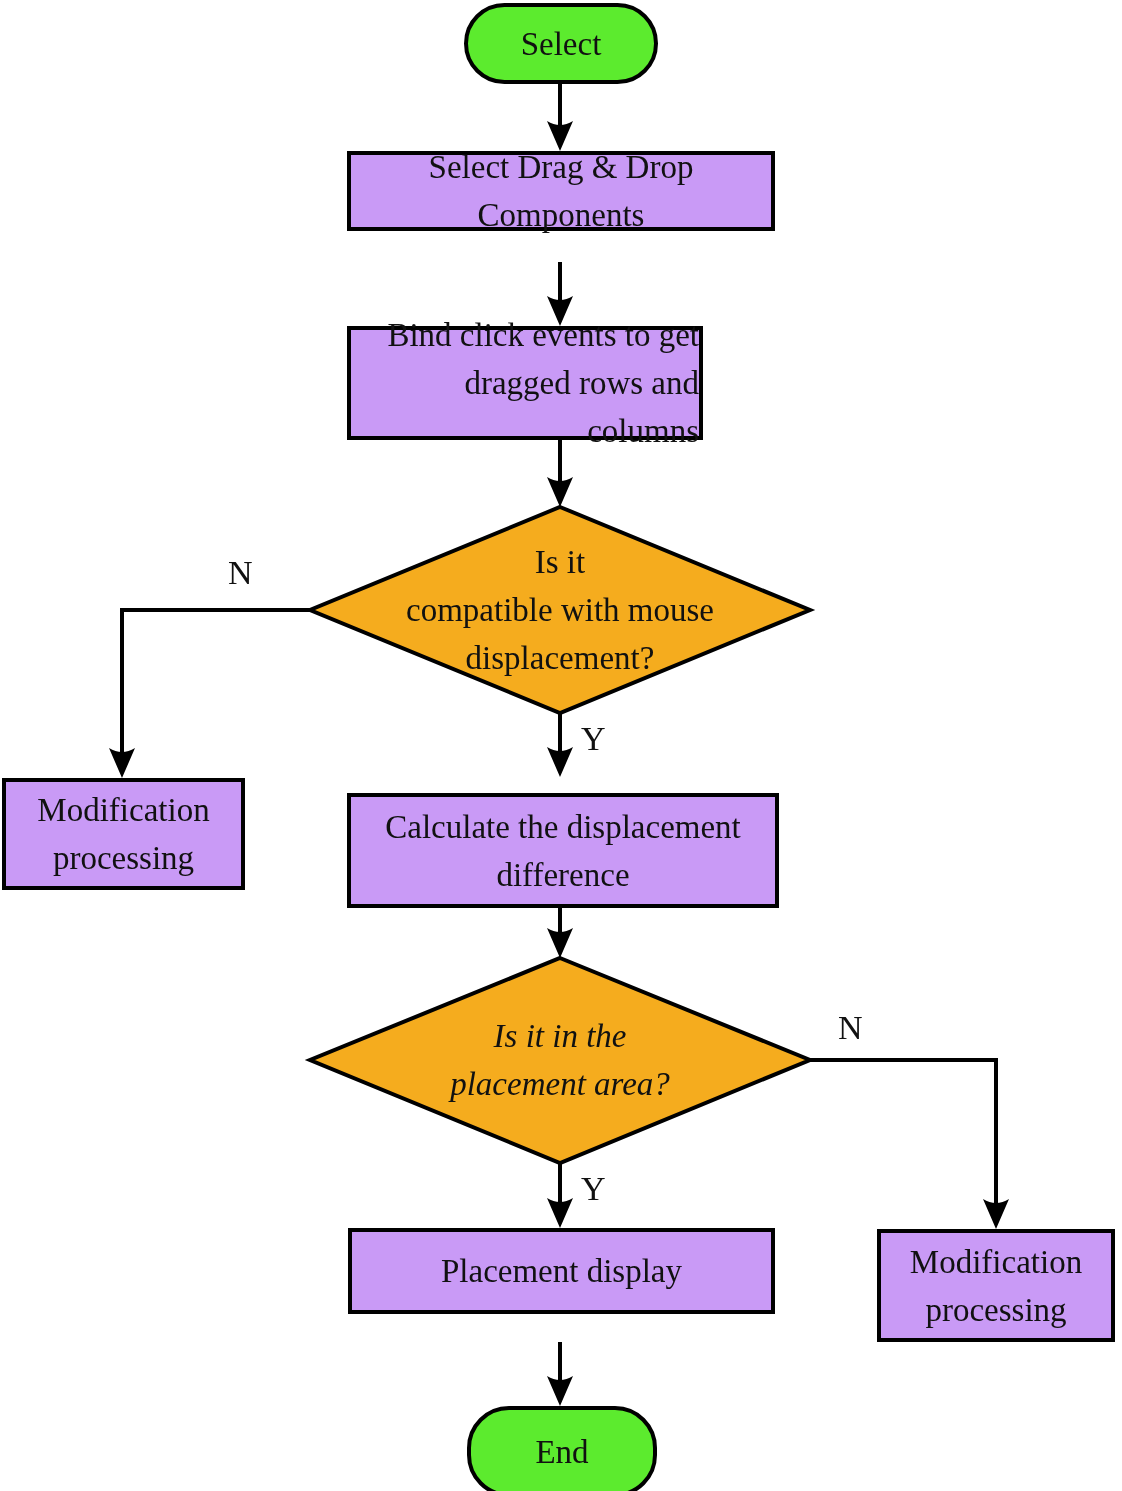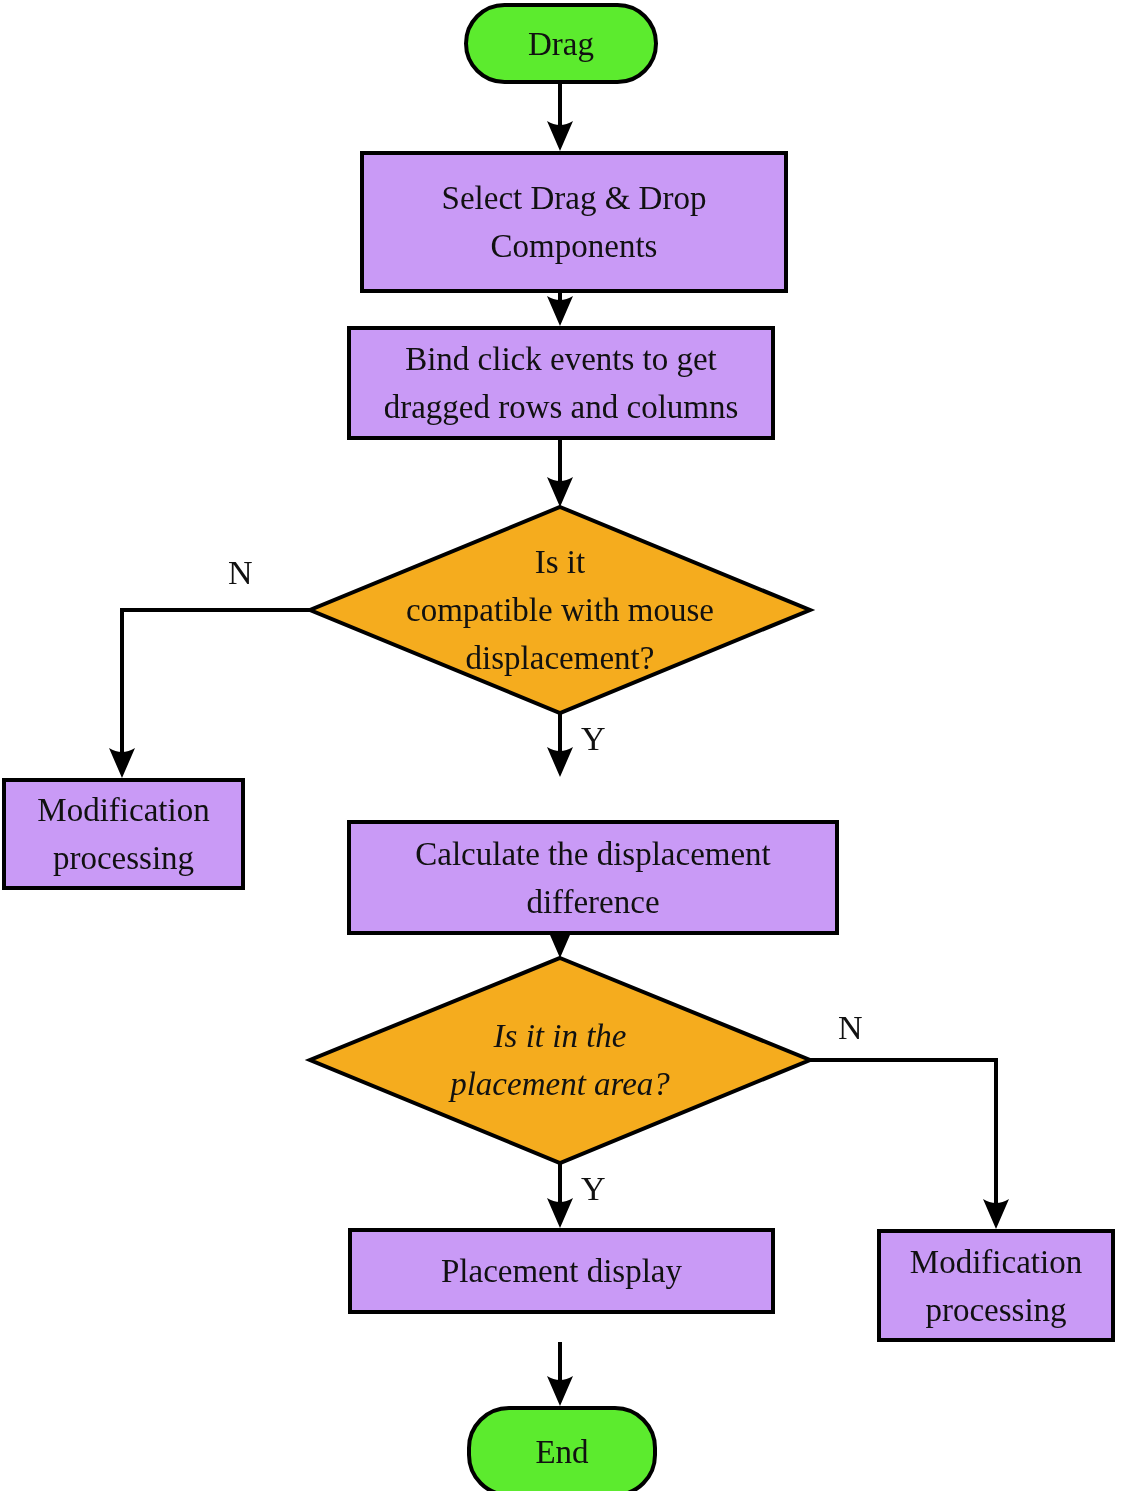--- a/index.html
+++ b/index.html
@@ -99,49 +99,49 @@
     <path class="arrowhead" d="M560,1228 L547,1198 Q560,1206 573,1198 Z"></path>
 
     <polyline class="edge" points="560,1342 560,1401"></polyline>
     <path class="arrowhead" d="M560,1406 L547,1376 Q560,1384 573,1376 Z"></path>
 
     <polygon class="decision-shape" points="560,507 810,610 560,713 310,610"></polygon>
     <polygon class="decision-shape" points="560,958 810,1060 560,1163 310,1060"></polygon>
   </svg>
 
   <div class="node terminal" style="left:464px; top:3px; width:194px; height:81px;">
-    <span>Drag</span>
+    <span>Select</span>
   </div>
 
-  <div class="node process" style="left:347px; top:151px; width:428px; height:142px;margin-left:13px;">
+  <div class="node process" style="left:347px; top:151px; width:428px; height:80px;">
     <span>Select Drag &amp; Drop
 Components</span>
   </div>
 
-  <div class="node process" style="left:347px; top:326px; width:428px; height:114px;">
+  <div class="node process" style="left:347px; top:326px; width:356px; height:114px;text-align:right;">
     <span>Bind click events to get
 dragged rows and columns</span>
   </div>
 
   <div class="node decision-label" style="left:310px; top:538px; width:500px; height:144px;">
     <span>Is it
 compatible with mouse
 displacement?</span>
   </div>
 
   <div class="edge-label" style="left:228px; top:556px;">N</div>
 
   <div class="edge-label" style="left:581px; top:722px;">Y</div>
 
   <div class="node process" style="left:2px; top:778px; width:243px; height:112px;">
     <span>Modification
 processing</span>
   </div>
 
-  <div class="node process" style="left:347px; top:820px; width:492px; height:115px;">
+  <div class="node process" style="left:347px; top:793px; width:432px; height:115px;">
     <span>Calculate the displacement
 difference</span>
   </div>
 
   <div class="node decision-label" style="left:310px; top:1012px; width:500px; height:96px;font-style:italic;">
     <span>Is it in the
 placement area?</span>
   </div>
 
   <div class="edge-label" style="left:838px; top:1011px;">N</div>

